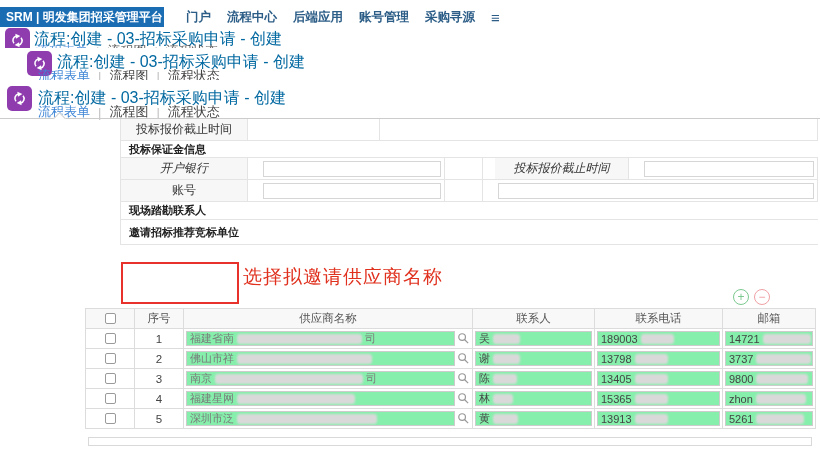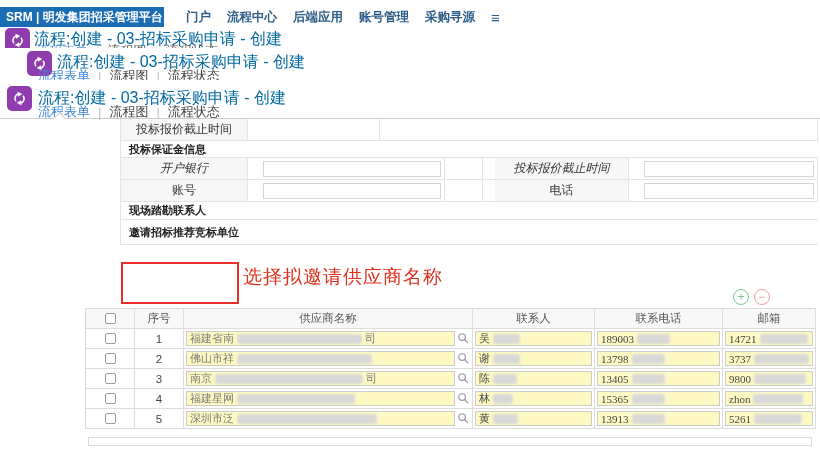--- a/index.html
+++ b/index.html
@@ -57,22 +57,22 @@
 
   
   .stable { position:absolute; left:85px; top:308px; width:730px; border-collapse:collapse; table-layout:fixed; }
   .stable th, .stable td { border:1px solid #dcdcdc; height:20px; padding:0 2px; font-size:11.5px;
                            color:#444; overflow:hidden; }
   .stable thead th { background:#f8f8f8; font-weight:normal; color:#555; text-align:center; }
   .seq { text-align:center; color:#333; }
   .cb { width:11px; height:11px; border:1px solid #9a9a9a; border-radius:2px; background:#fff;
         display:block; margin:0 auto; cursor:pointer; }
   .cellwrap { display:flex; align-items:center; }
-  .cellbox { flex:1; height:15px; border:1px solid #ccc; background:#fef9c3; display:flex;
-             align-items:center; padding:0 3px; gap:3px; overflow:hidden; white-space:nowrap;font-family:Liberation Serif, serif; }
+  .cellbox { flex:1; height:15px; border:1px solid #ccc; background:#86efac; display:flex;
+             align-items:center; padding:0 3px; gap:3px; overflow:hidden; white-space:nowrap; }
   .sup-text { color:#7a7a7a; font-size:11px; }
   .dat-text { color:#444; font-size:11px; }
   .blur { height:10px; background:#d9d9d9; border-radius:3px; filter:blur(1.2px); flex:none; }
   .mag { flex:none; width:13px; height:13px; margin-left:2px; cursor:pointer; }
   .empty-strip { position:absolute; left:88px; top:437px; width:724px; height:9px;
                  border:1px solid #d9d9d9; background:#fff; }
 </style>
 </head>
 <body>
 
@@ -168,21 +168,20 @@
           <span class="inset-input"></span>
         </div>
     </div>
 
     <div class="frow" style="height:22px;">
       <div class="fcell flabel" style="width:127px;">账号</div>
       <div class="fcell" style="width:185px;">
           <span class="inset-input"></span>
         </div>
       <div class="fcell" style="width:26px;"></div>
-      <div class="fcell flabel" style="width:134px;">电话</div>
       <div class="fcell" style="flex:1;">
           <span class="inset-input"></span>
         </div>
     </div>
 
     <div class="fsection" style="height:18px;text-align:right;">现场踏勘联系人</div>
 
 
     <div class="fsection" style="height:25px; border-bottom:1px solid #e4e4e4;">邀请招标推荐竞标单位</div>
   </div>

